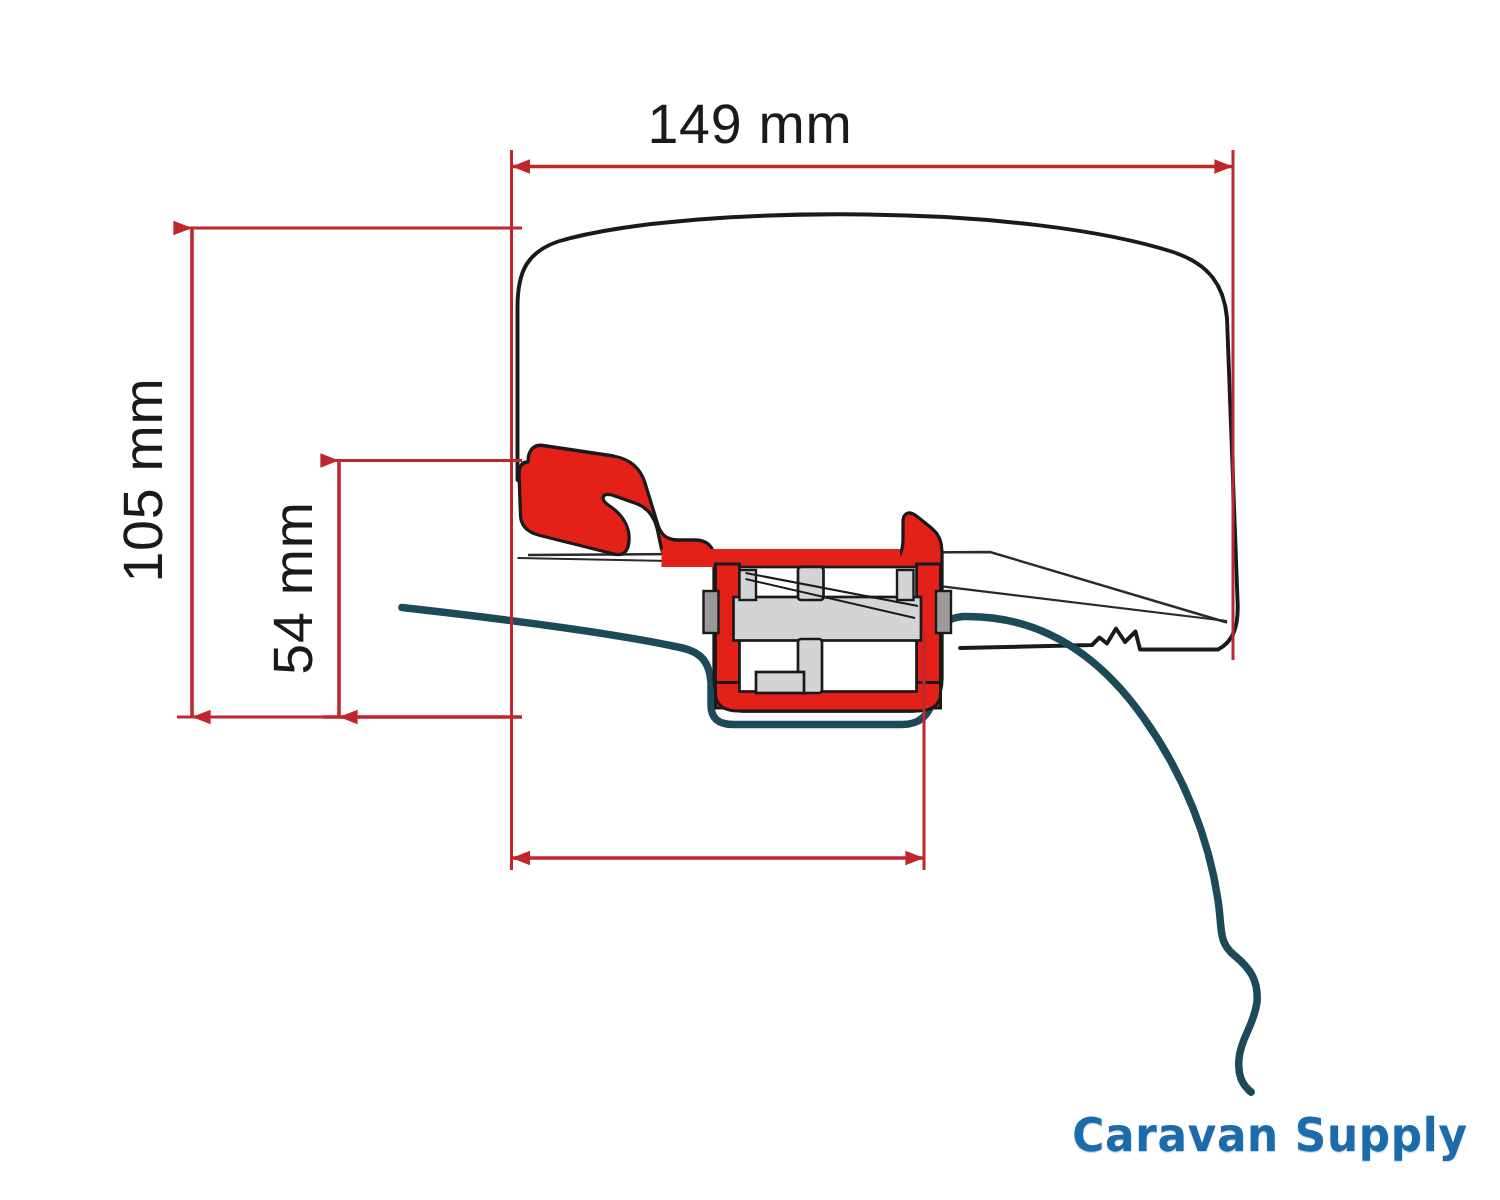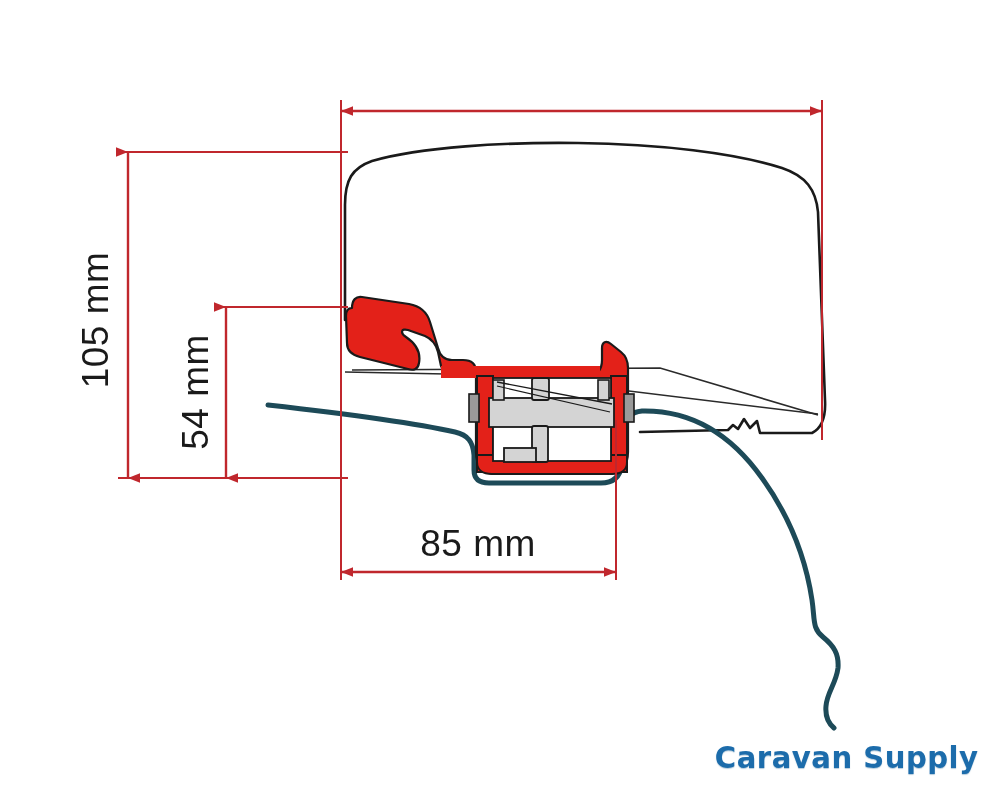--- a/index.html
+++ b/index.html
@@ -200,19 +200,19 @@
       <line x1="226" y1="307" x2="226" y2="478" stroke="#c0272d" stroke-width="2.4" marker-start="url(#arrU)" marker-end="url(#arrD)"></line>
     </g>
 
     <g>
       <line x1="341" y1="322" x2="341" y2="580" stroke="#c0272d" stroke-width="2"></line>
       <line x1="616" y1="420" x2="616" y2="580" stroke="#c0272d" stroke-width="2"></line>
       <line x1="341" y1="572" x2="616" y2="572" stroke="#c0272d" stroke-width="2.4" marker-start="url(#arrL)" marker-end="url(#arrR)"></line>
     </g>
   </svg>
 
+  <div class="dim-text" id="label-149">149 mm</div>
   <div class="dim-text" id="label-105">105 mm</div>
   <div class="dim-text" id="label-54">54 mm</div>
-  <div class="dim-text" id="label-85">85 mm</div>
 
   <div id="watermark">Caravan Supply</div>
 
 </div>
 
 </body></html>

